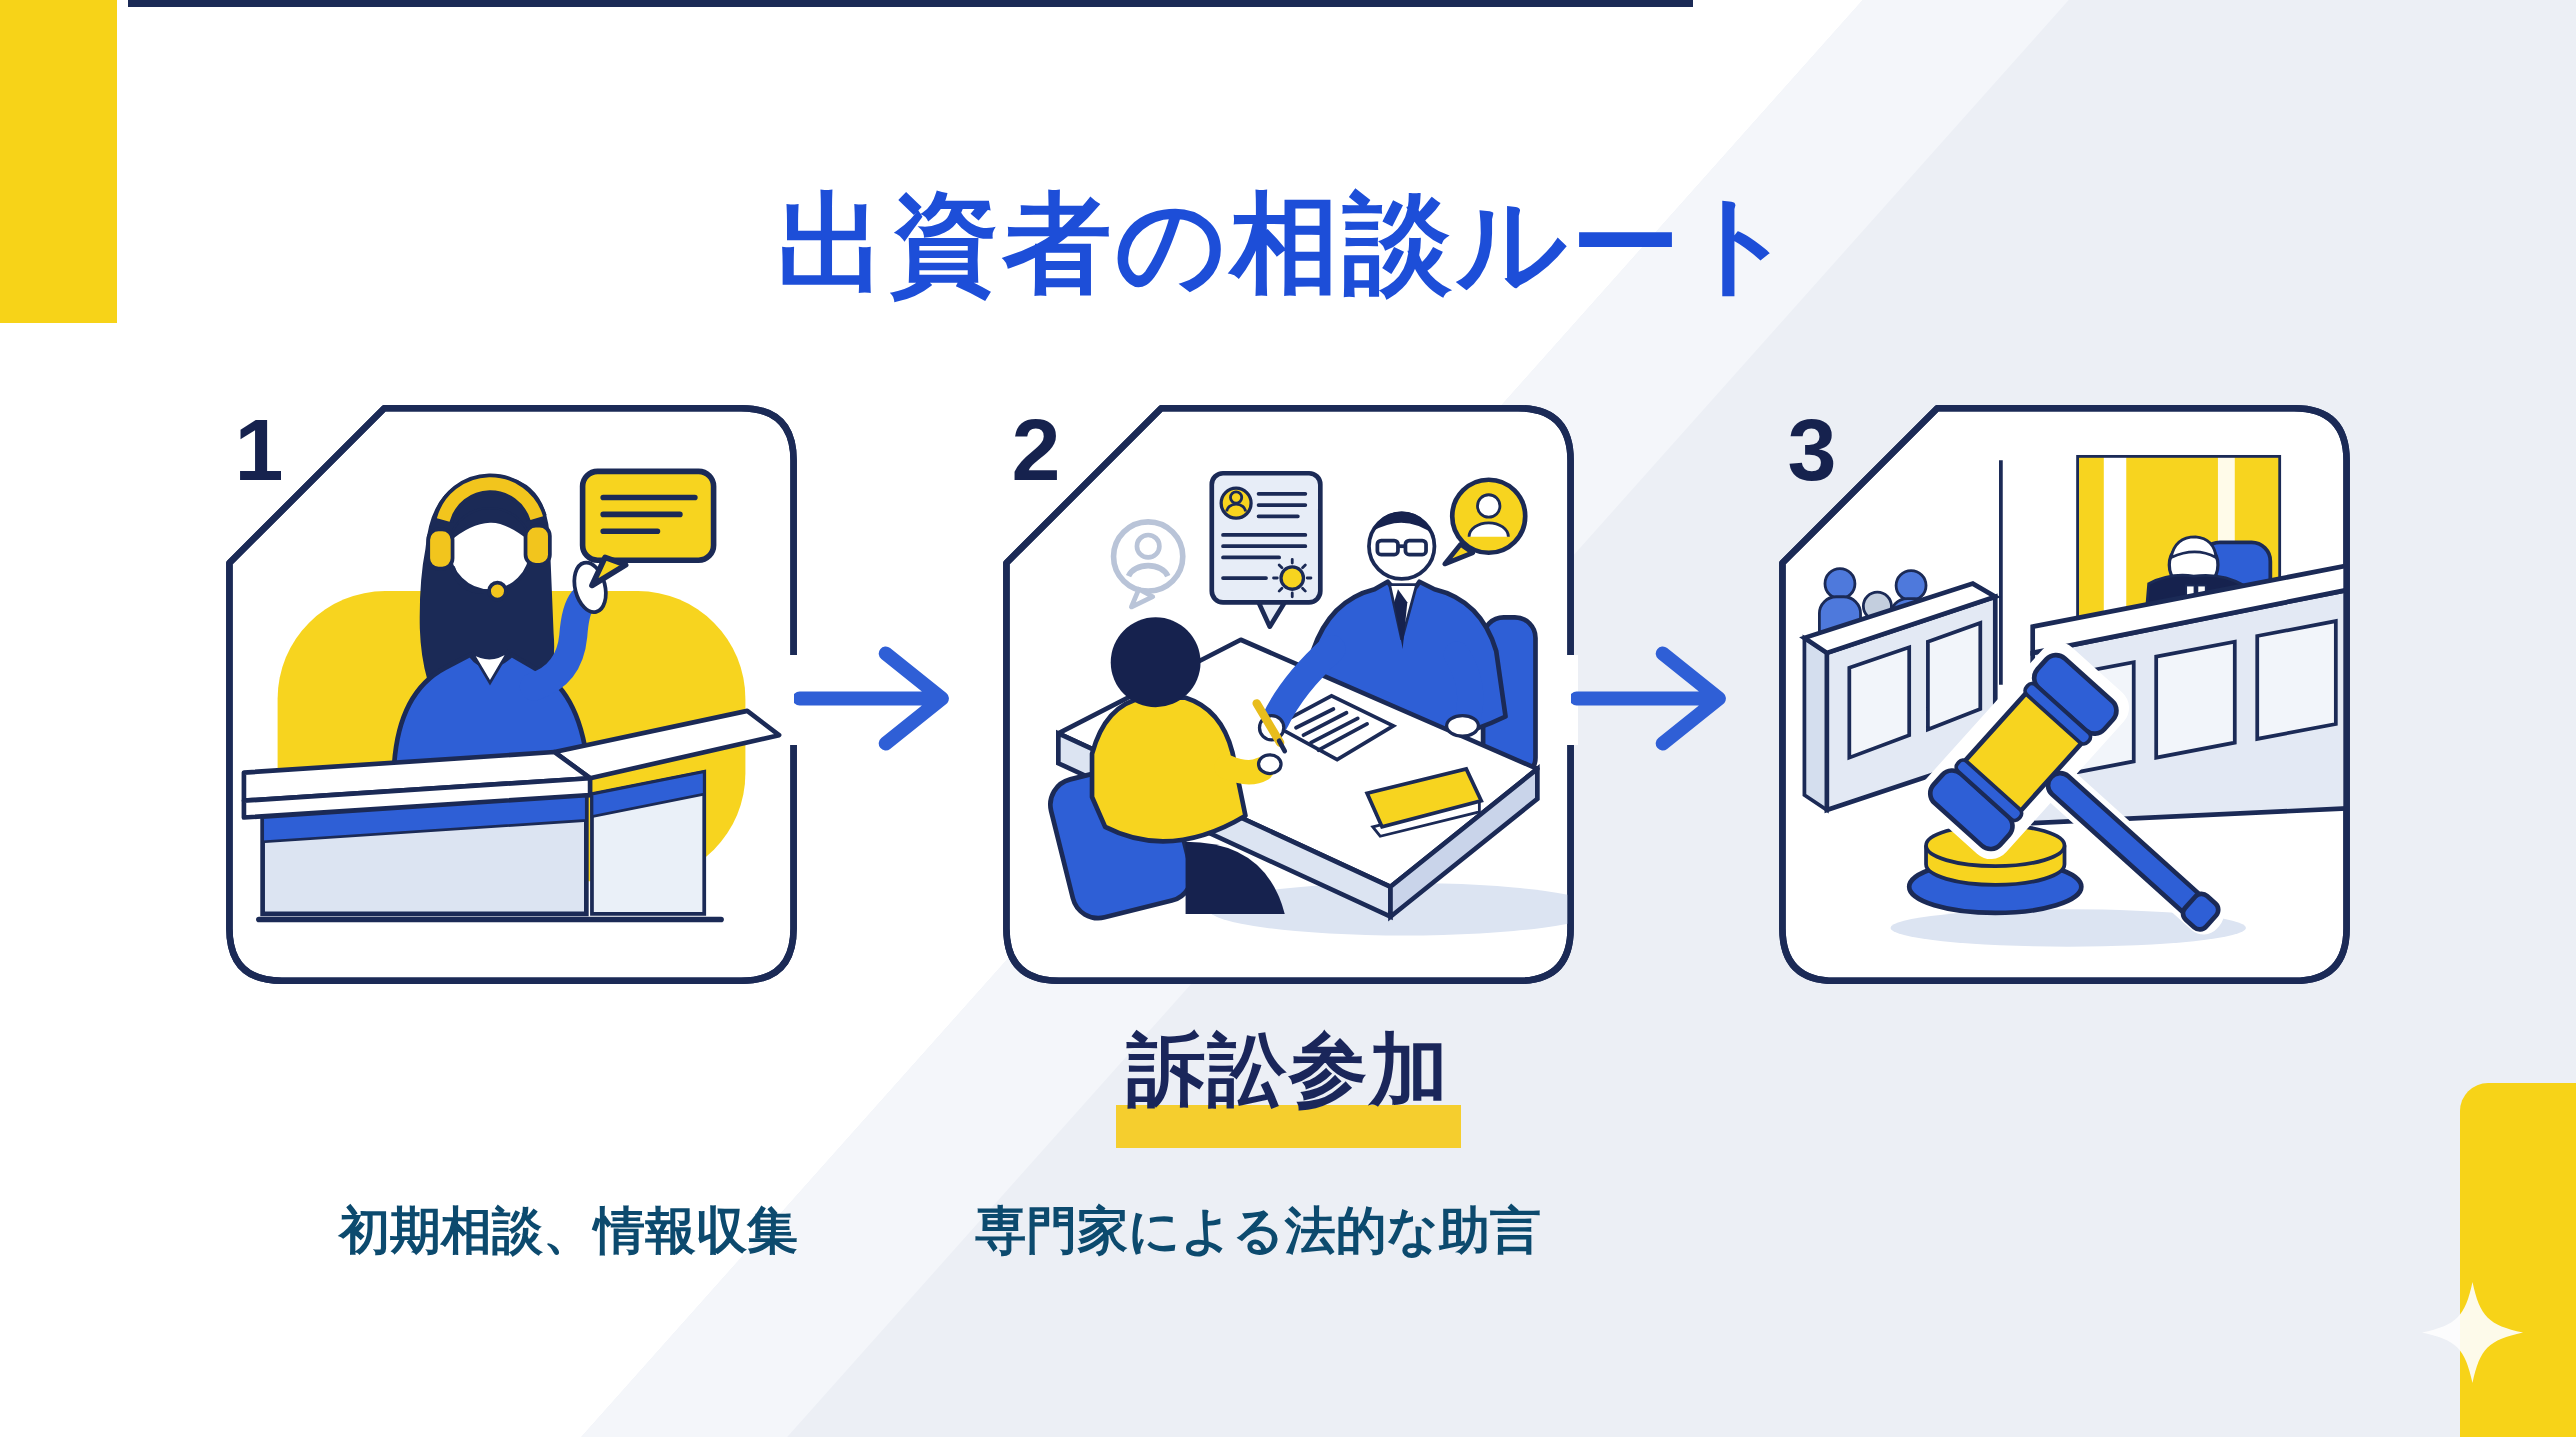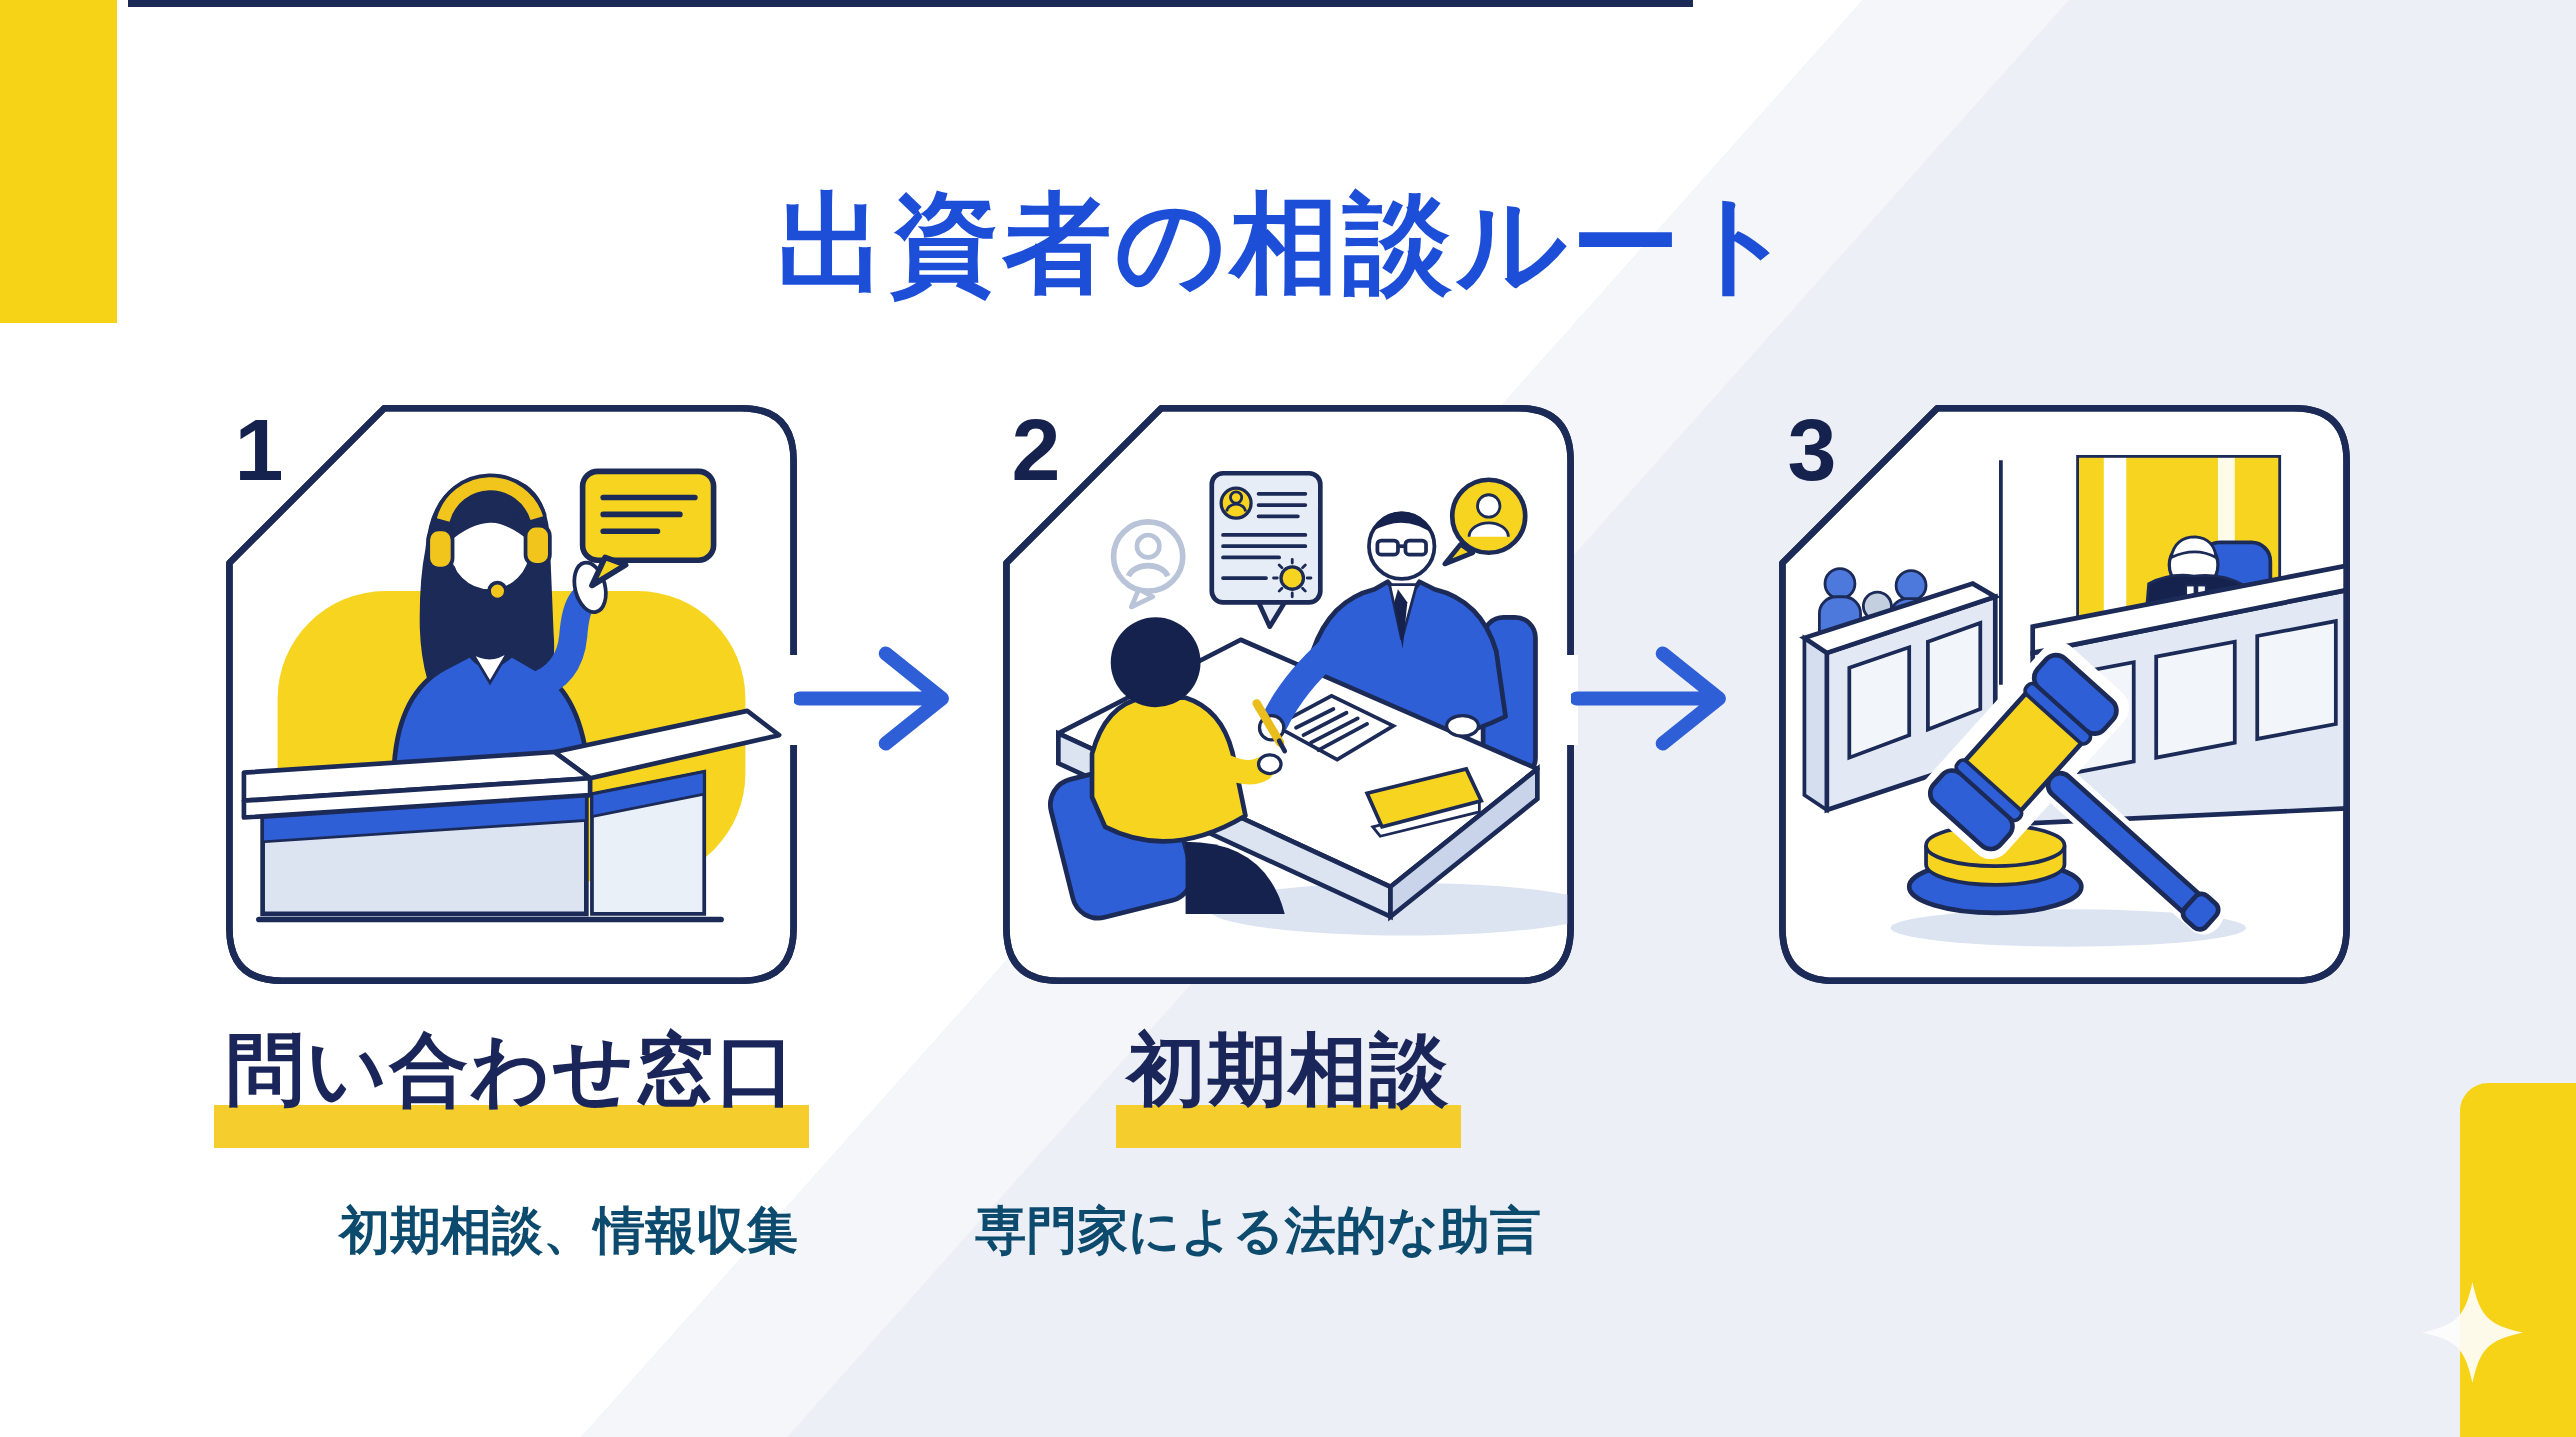--- a/index.html
+++ b/index.html
@@ -268,24 +268,21 @@
 
   <div class="border-gap gap-1"></div>
   <div class="border-gap gap-2"></div>
   <svg class="flow-arrow arrow-1" width="161" height="109" viewBox="0 0 172 116">
     <path d="M6,58 H140 M98,10 L158,58 L98,106" fill="none" stroke="#2F5FD6" stroke-width="15" stroke-linecap="round" stroke-linejoin="round"></path>
   </svg>
   <svg class="flow-arrow arrow-2" width="161" height="109" viewBox="0 0 172 116">
     <path d="M6,58 H140 M98,10 L158,58 L98,106" fill="none" stroke="#2F5FD6" stroke-width="15" stroke-linecap="round" stroke-linejoin="round"></path>
   </svg>
 
-  <div class="step-label-row label-row-1">
-    <span class="step-label">問い合わせ窓口</span>
-  </div>
   <div class="step-label-row label-row-2">
-    <span class="step-label">初期相談</span>
+    <span class="step-label">訴訟参加</span>
   </div>
 
   <div class="step-desc-row desc-row-1">初期相談、情報収集</div>
   <div class="step-desc-row desc-row-2">専門家による法的な助言</div>
 
 </div>
 
 
 </body></html>

